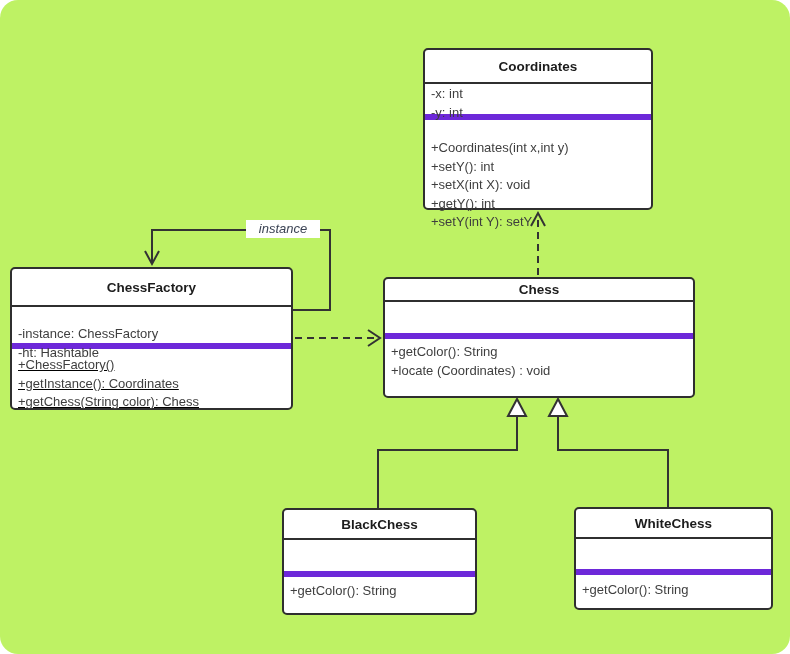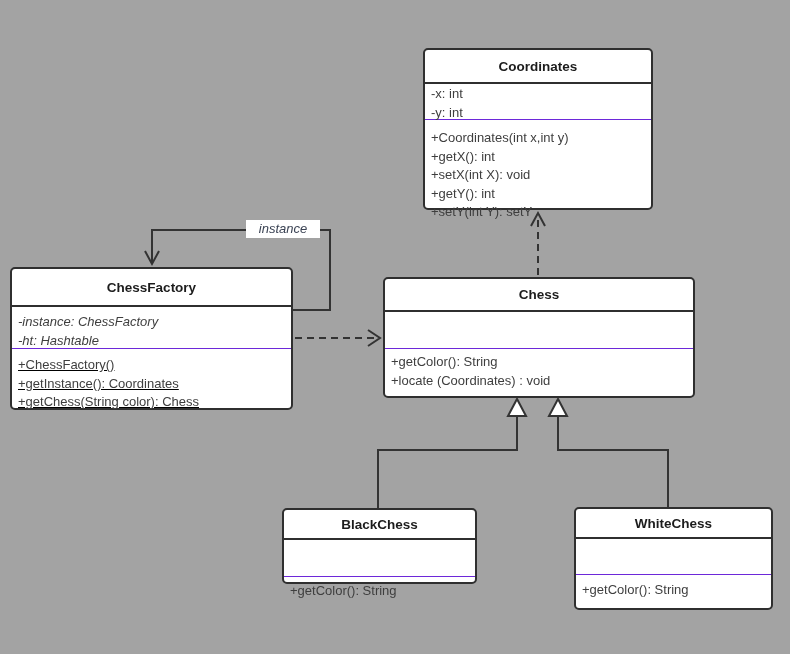--- a/index.html
+++ b/index.html
@@ -1,22 +1,23 @@
 <!DOCTYPE html>
 <html><head>
 <meta charset="utf-8">
 <style>
   html, body { margin: 0; padding: 0; background: #ffffff; }
   #canvas {
     position: relative;
     width: 790px;
     height: 654px;
-    background: #a3a3a3;
+    background: #bef264;
     font-family: "Liberation Sans", "DejaVu Sans", sans-serif;
     overflow: hidden;
+    border-radius: 18px;
   }
   .uml-class {
     position: absolute;
     box-sizing: border-box;
     background: #ffffff;
     border: 2px solid #2f2f2f;
     border-radius: 5px;
     display: flex;
     flex-direction: column;
   }
@@ -26,51 +27,51 @@
     font-weight: bold;
     font-size: 13.5px;
     color: #1c1c1c;
     display: flex;
     align-items: center;
     justify-content: center;
     flex: 0 0 auto;
   }
   .uml-attrs {
     box-sizing: border-box;
-    border-bottom: 1px solid #6d28d9;
+    border-bottom: 6px solid #6d28d9;
     padding: 1px 6px;
     flex: 0 0 auto;
   }
   .uml-methods {
     box-sizing: border-box;
-    padding: 9px 6px;
+    padding: 19px 6px;
     flex: 1 1 auto;
   }
   .member {
     font-size: 13px;
     line-height: 18.5px;
     color: #3e3e3e;
     white-space: nowrap;
   }
   
   #cls-coordinates { left: 423px; top: 48px;  width: 230px; height: 162px; }
   #cls-coordinates .uml-title  { height: 34px; }
   #cls-coordinates .uml-attrs  { height: 36px; }
 
   #cls-chessfactory { left: 10px; top: 267px; width: 283px; height: 143px; }
   #cls-chessfactory .uml-title { height: 38px; }
-  #cls-chessfactory .uml-attrs { height: 42px; padding-top: 6px; font-style: italic; }
+  #cls-chessfactory .uml-attrs { height: 42px; padding-top: 18px; }
   #cls-chessfactory .uml-methods { padding-top: 7px; text-decoration: underline; }
 
   #cls-chess { left: 383px; top: 277px; width: 312px; height: 121px; }
-  #cls-chess .uml-title { height: 33px; }
+  #cls-chess .uml-title { height: 23px; }
   #cls-chess .uml-attrs { height: 37px; }
   #cls-chess .uml-methods { padding-top: 4px; }
 
-  #cls-blackchess { left: 282px; top: 508px; width: 195px; height: 76px; }
+  #cls-blackchess { left: 282px; top: 508px; width: 195px; height: 107px; }
   #cls-blackchess .uml-title { height: 30px; }
   #cls-blackchess .uml-attrs { height: 37px; }
   #cls-blackchess .uml-methods { padding-top: 5px; }
 
   #cls-whitechess { left: 574px; top: 507px; width: 199px; height: 103px; }
   #cls-whitechess .uml-title { height: 30px; }
   #cls-whitechess .uml-attrs { height: 36px; }
   #cls-whitechess .uml-methods { padding-top: 6px; }
 
   #connector-layer {
@@ -101,21 +102,21 @@
 <div id="canvas">
 
   <div class="uml-class" id="cls-coordinates">
     <div class="uml-title">Coordinates</div>
     <div class="uml-attrs">
       <div class="member">-x:  int</div>
       <div class="member">-y:  int</div>
     </div>
     <div class="uml-methods">
       <div class="member">+Coordinates(int x,int y)</div>
-      <div class="member">+getX():  int</div>
+      <div class="member">+setY():  int</div>
       <div class="member">+setX(int X):  void</div>
       <div class="member">+getY():  int</div>
       <div class="member">+setY(int Y):  setY</div>
     </div>
   </div>
 
   <div class="uml-class" id="cls-chessfactory">
     <div class="uml-title">ChessFactory</div>
     <div class="uml-attrs">
       <div class="member">-instance:  ChessFactory</div>

